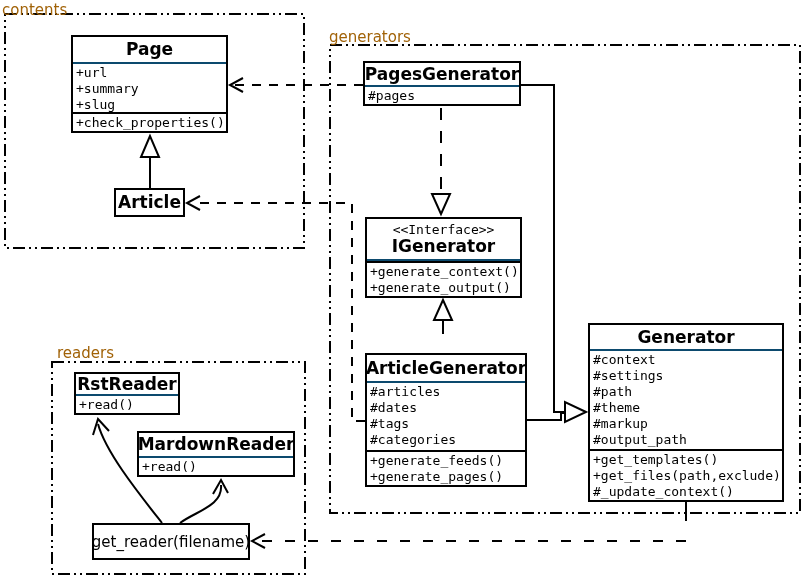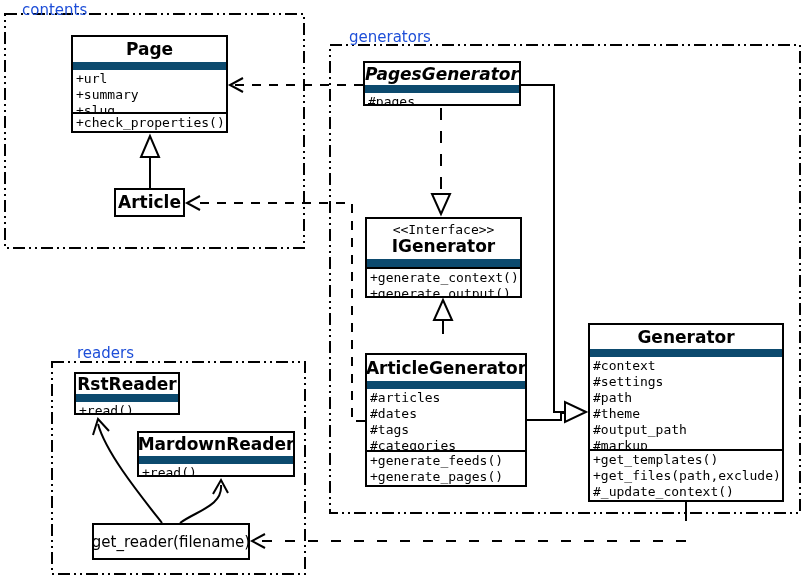--- a/index.html
+++ b/index.html
@@ -1,26 +1,26 @@
 <!DOCTYPE html>
 <html><head>
 <meta charset="utf-8">
 <style>
   html,body{margin:0;padding:0;background:#fff;}
   .stage{position:relative;width:803px;height:579px;background:#fff;overflow:hidden;
          font-family:"DejaVu Sans",sans-serif;color:#000;}
   .wires{position:absolute;left:0;top:0;width:803px;height:579px;}
 
-  .pkg-label{position:absolute;font:15px "DejaVu Sans",sans-serif;color:#1d4ed8;white-space:nowrap;margin-left:20px;}
+  .pkg-label{position:absolute;font:15px "DejaVu Sans",sans-serif;color:#a16207;white-space:nowrap;}
 
   .uml-class{position:absolute;box-sizing:border-box;border:2px solid #000;background:#fff;
              display:flex;flex-direction:column;}
   .uml-title{font:bold 17px "DejaVu Sans",sans-serif;text-align:center;
              display:flex;flex-direction:column;align-items:center;justify-content:center;
-             border-bottom:8px solid #0c4a6e;flex:0 0 auto;line-height:1.1;}
+             border-bottom:2px solid #0c4a6e;flex:0 0 auto;line-height:1.1;}
   .uml-class.solo .uml-title{border-bottom:none;flex:1;}
   .uml-comp{font:13px "DejaVu Sans Mono",monospace;line-height:16px;padding:1px 18px 0 3px;
             white-space:nowrap;overflow:hidden;}
   .uml-comp.attrs{flex:1;}
   .uml-comp.methods{border-top:2px solid #000;flex:0 0 auto;}
   .stereo{font:13px "DejaVu Sans Mono",monospace;line-height:15px;font-weight:normal;}
   .plainbox{position:absolute;box-sizing:border-box;border:2px solid #000;background:#fff;
             display:flex;align-items:center;justify-content:center;
             font:15px "DejaVu Sans",sans-serif;white-space:nowrap;}
 </style>
@@ -106,21 +106,21 @@
     <div class="uml-comp methods">
       <div>+check_properties()</div>
     </div>
   </div>
 
   <div class="uml-class solo" style="left:114px;top:188px;width:71px;height:29px;">
     <div class="uml-title">Article</div>
   </div>
 
   <div class="uml-class" style="left:363px;top:61px;width:158px;height:45px;">
-    <div class="uml-title" style="height:22px;font-style:italic;">PagesGenerator</div>
+    <div class="uml-title" style="height:22px;">PagesGenerator</div>
     <div class="uml-comp attrs">
       <div>#pages</div>
     </div>
   </div>
 
   <div class="uml-class" style="left:365px;top:217px;width:157px;height:81px;">
     <div class="uml-title" style="height:40px;">
       <div class="stereo">&lt;&lt;Interface&gt;&gt;</div>
       <div>IGenerator</div>
     </div>
@@ -144,22 +144,22 @@
     </div>
   </div>
 
   <div class="uml-class" style="left:588px;top:323px;width:196px;height:179px;">
     <div class="uml-title" style="height:24px;">Generator</div>
     <div class="uml-comp attrs">
       <div>#context</div>
       <div>#settings</div>
       <div>#path</div>
       <div>#theme</div>
+      <div>#markup</div>
       <div>#output_path</div>
-      <div>#markup</div>
     </div>
     <div class="uml-comp methods">
       <div>+get_templates()</div>
       <div>+get_files(path,exclude)</div>
       <div>#_update_context()</div>
     </div>
   </div>
 
   <div class="uml-class" style="left:74px;top:372px;width:106px;height:43px;">
     <div class="uml-title" style="height:20px;">RstReader</div>

